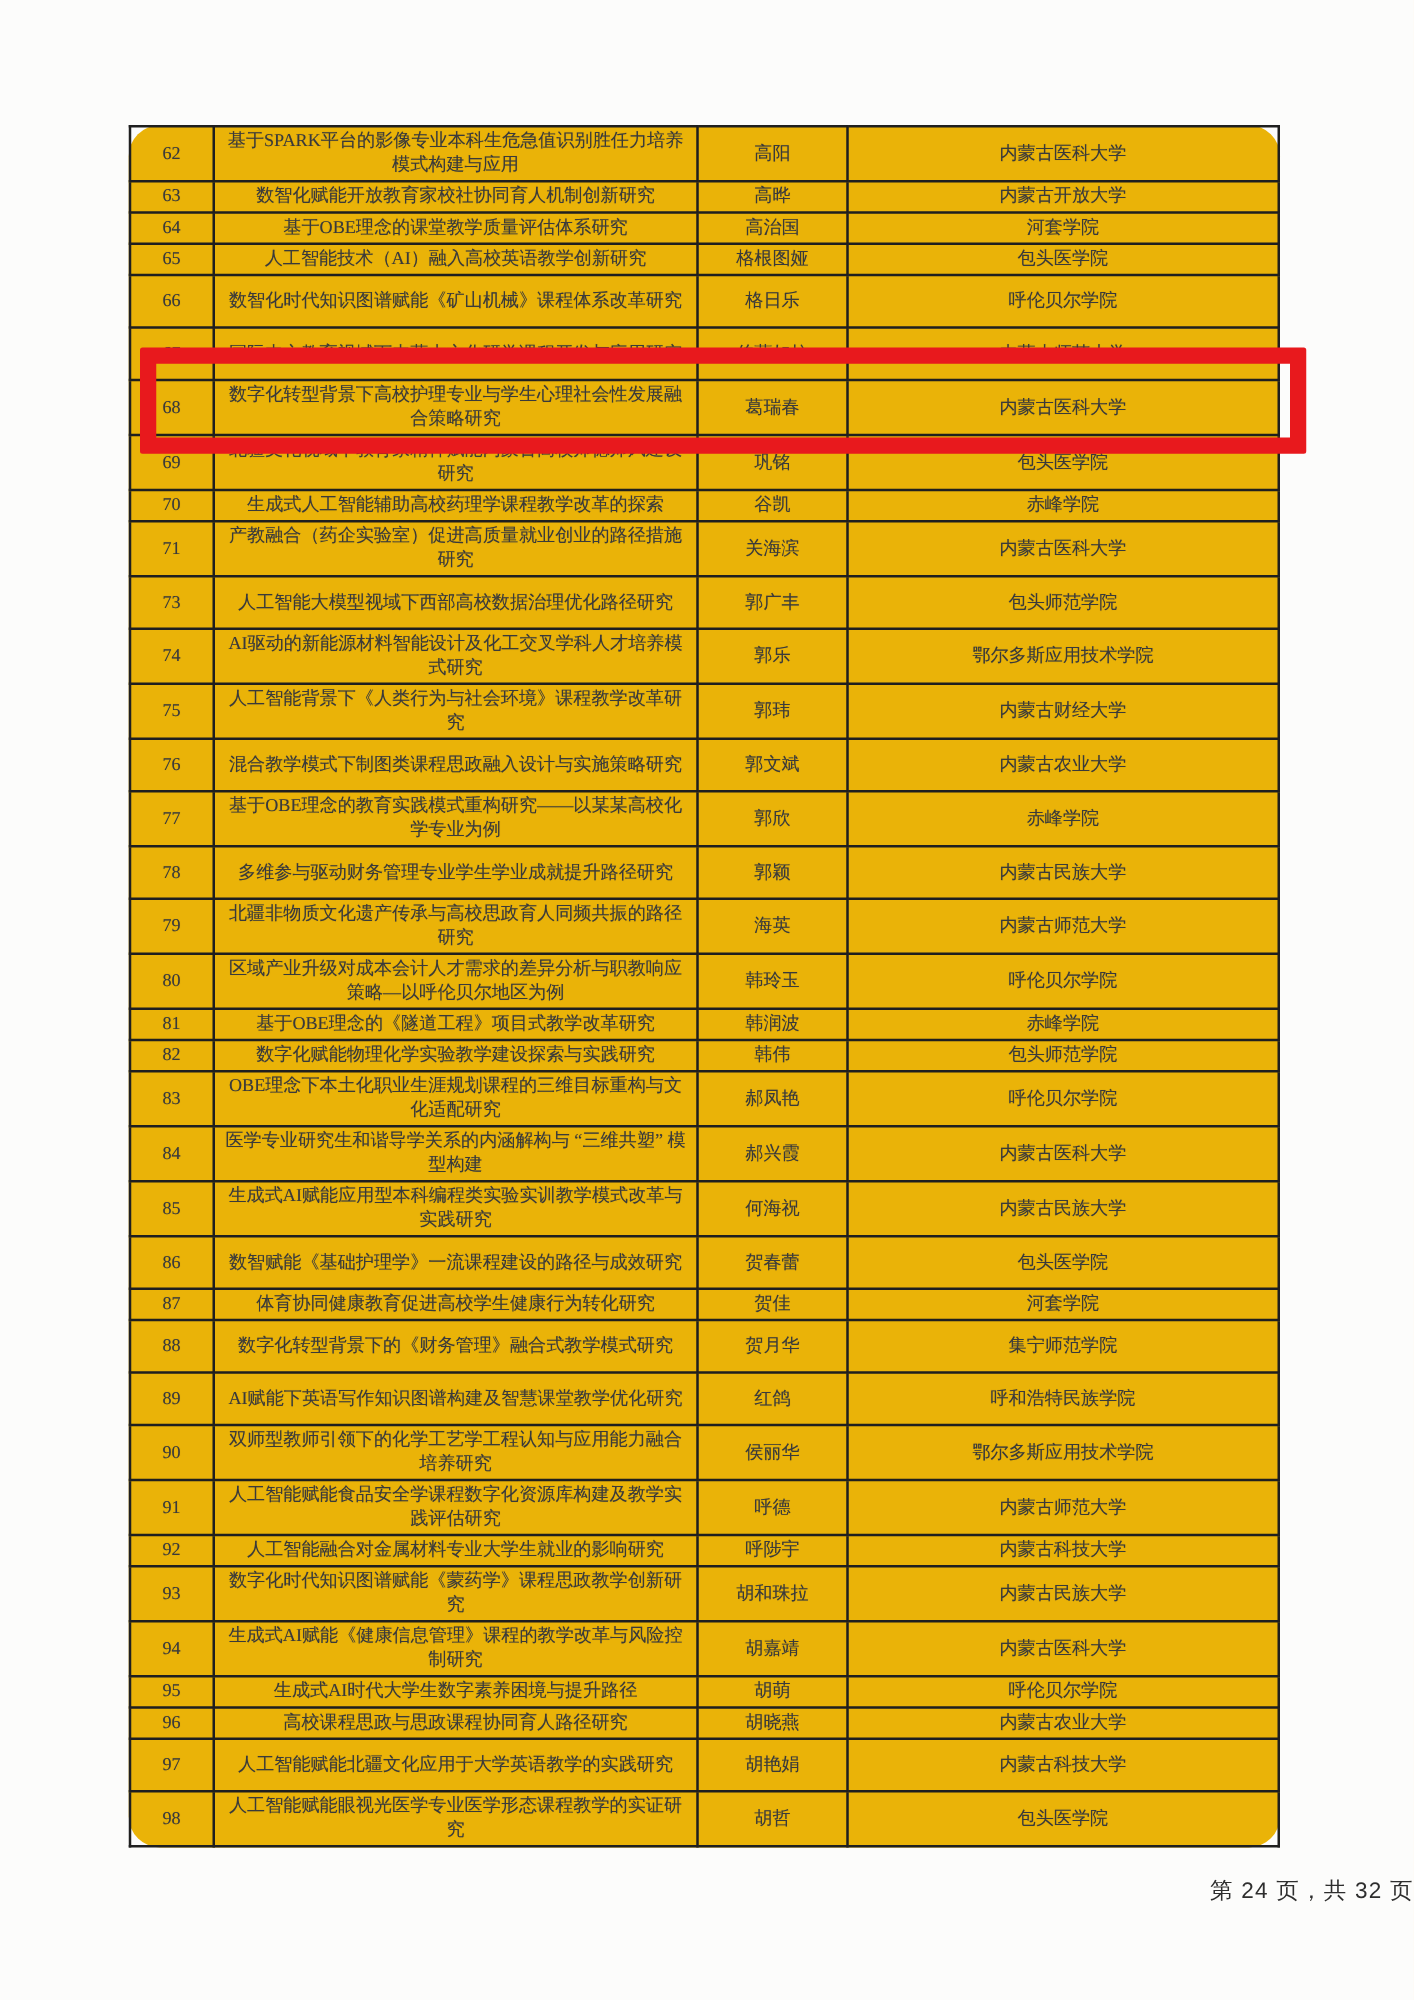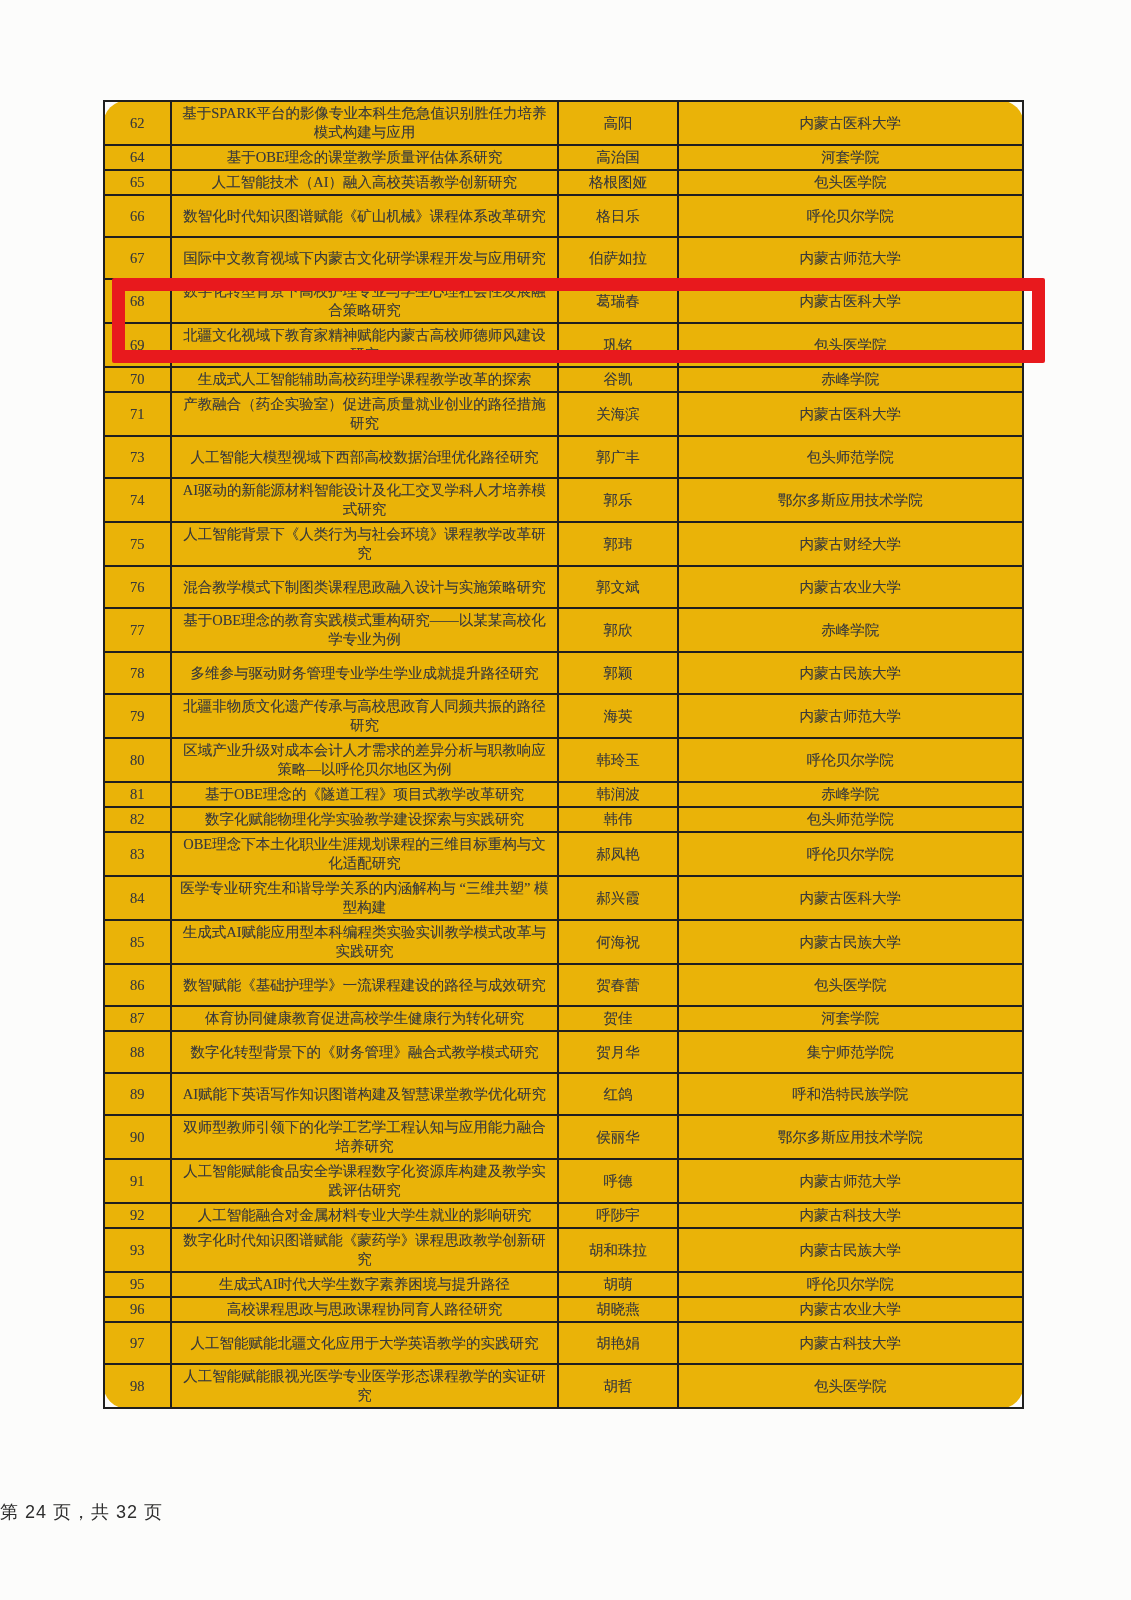--- a/index.html
+++ b/index.html
@@ -52,41 +52,47 @@
     border-color: #e8191d;
     border-radius: 2px;
     pointer-events: none;
     z-index: 5;
   }
   .footer {
     position: absolute;
     left: 0;
     top: 1500px;
     width: 100%;
-    text-align: left;
+    text-align: right;
     font-size: 18px;
     letter-spacing: 1px;
     color: #2e2e2e;
     font-family: "Liberation Sans", "DejaVu Sans", sans-serif;
   }
 </style>
 </head>
 <body>
 
 <div class="page">
 
   <table class="project-table">
     <tbody>
         <tr class="double">
     <td class="col-no">62</td>
     <td class="col-title">基于SPARK平台的影像专业本科生危急值识别胜任力培养模式构建与应用</td>
     <td class="col-name">高阳</td>
     <td class="col-org">内蒙古医科大学</td>
   </tr>
         <tr class="single">
+    <td class="col-no">63</td>
+    <td class="col-title">数智化赋能开放教育家校社协同育人机制创新研究</td>
+    <td class="col-name">高晔</td>
+    <td class="col-org">内蒙古开放大学</td>
+  </tr>
+        <tr class="single">
     <td class="col-no">64</td>
     <td class="col-title">基于OBE理念的课堂教学质量评估体系研究</td>
     <td class="col-name">高治国</td>
     <td class="col-org">河套学院</td>
   </tr>
         <tr class="single">
     <td class="col-no">65</td>
     <td class="col-title">人工智能技术（AI）融入高校英语教学创新研究</td>
     <td class="col-name">格根图娅</td>
     <td class="col-org">包头医学院</td>
@@ -246,20 +252,26 @@
     <td class="col-title">人工智能融合对金属材料专业大学生就业的影响研究</td>
     <td class="col-name">呼陟宇</td>
     <td class="col-org">内蒙古科技大学</td>
   </tr>
         <tr class="double">
     <td class="col-no">93</td>
     <td class="col-title">数字化时代知识图谱赋能《蒙药学》课程思政教学创新研究</td>
     <td class="col-name">胡和珠拉</td>
     <td class="col-org">内蒙古民族大学</td>
   </tr>
+        <tr class="double">
+    <td class="col-no">94</td>
+    <td class="col-title">生成式AI赋能《健康信息管理》课程的教学改革与风险控制研究</td>
+    <td class="col-name">胡嘉靖</td>
+    <td class="col-org">内蒙古医科大学</td>
+  </tr>
         <tr class="single">
     <td class="col-no">95</td>
     <td class="col-title">生成式AI时代大学生数字素养困境与提升路径</td>
     <td class="col-name">胡萌</td>
     <td class="col-org">呼伦贝尔学院</td>
   </tr>
         <tr class="single">
     <td class="col-no">96</td>
     <td class="col-title">高校课程思政与思政课程协同育人路径研究</td>
     <td class="col-name">胡晓燕</td>

